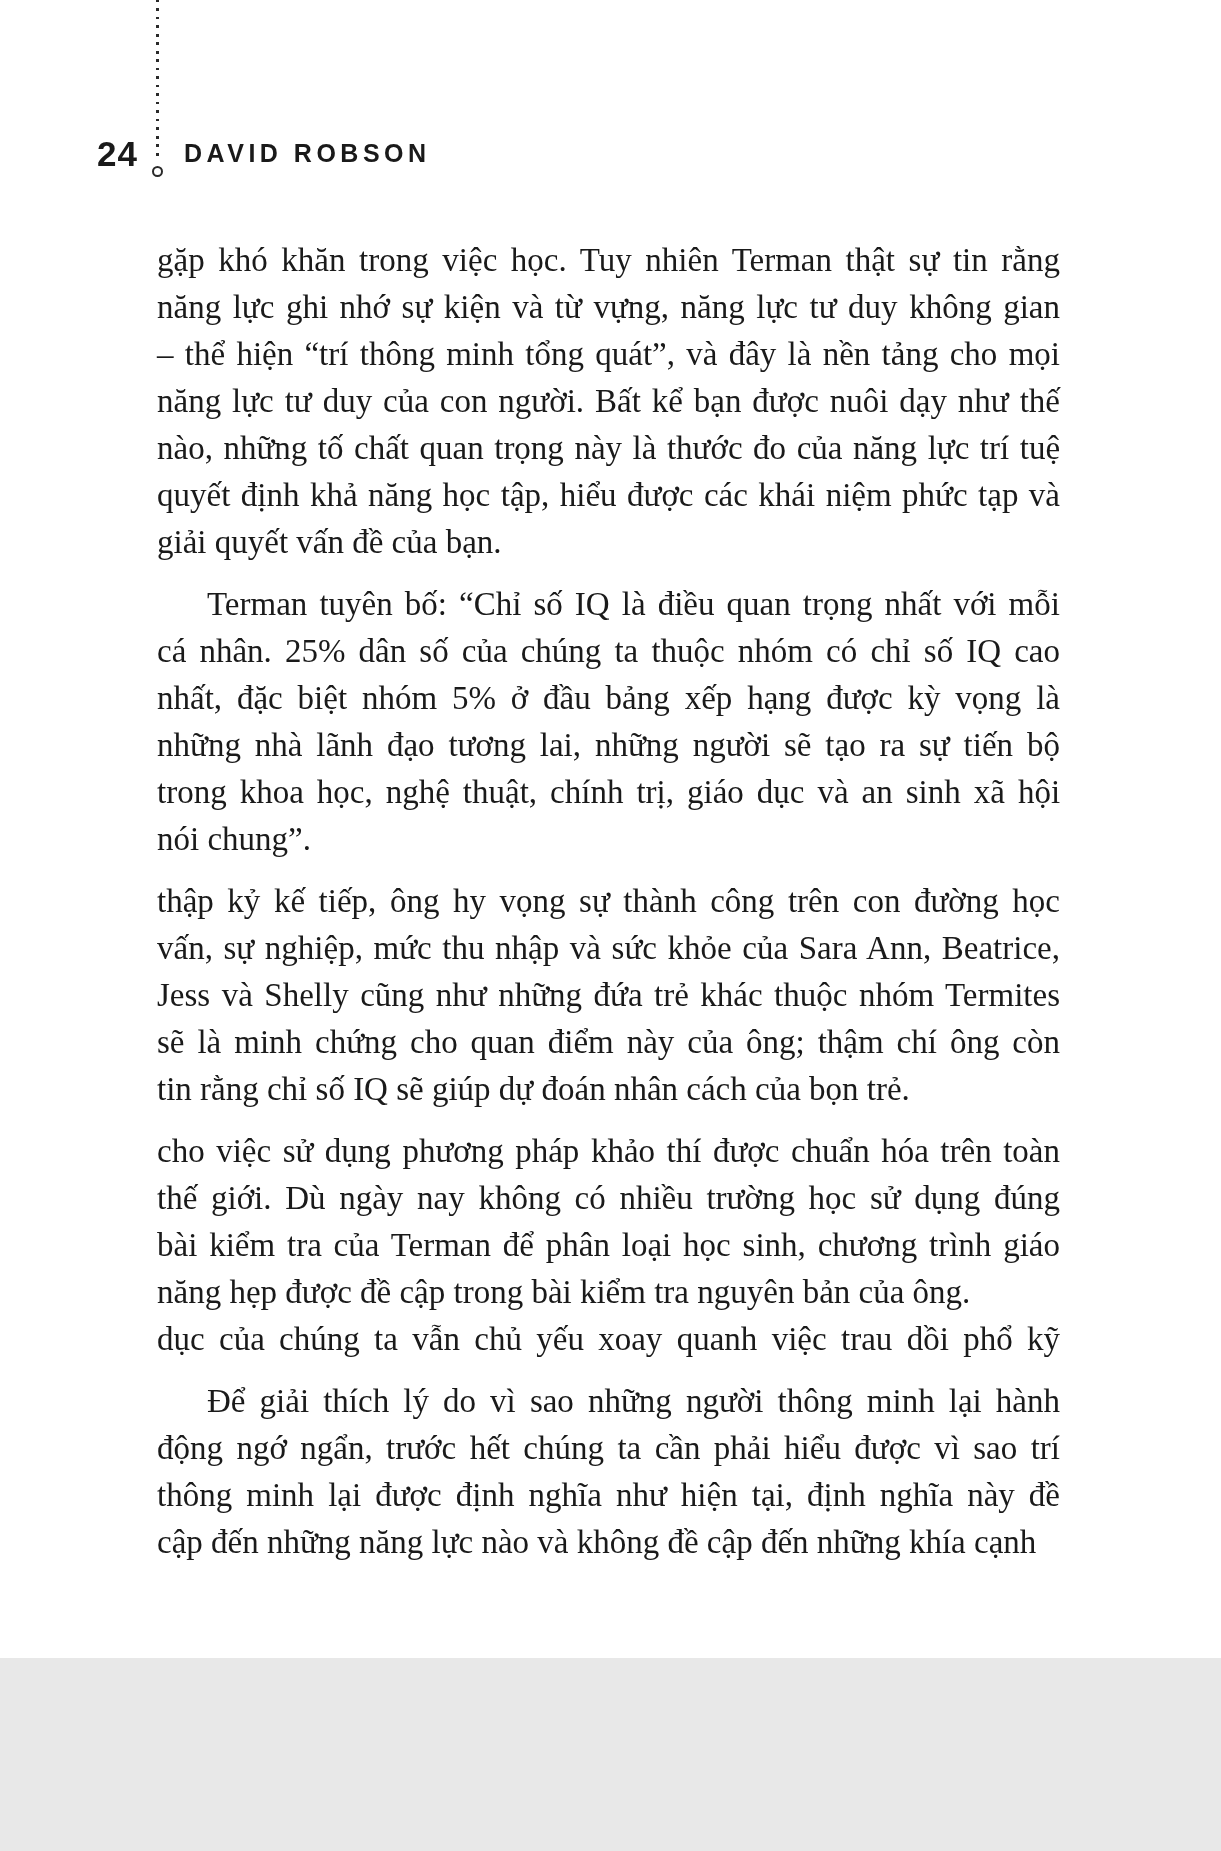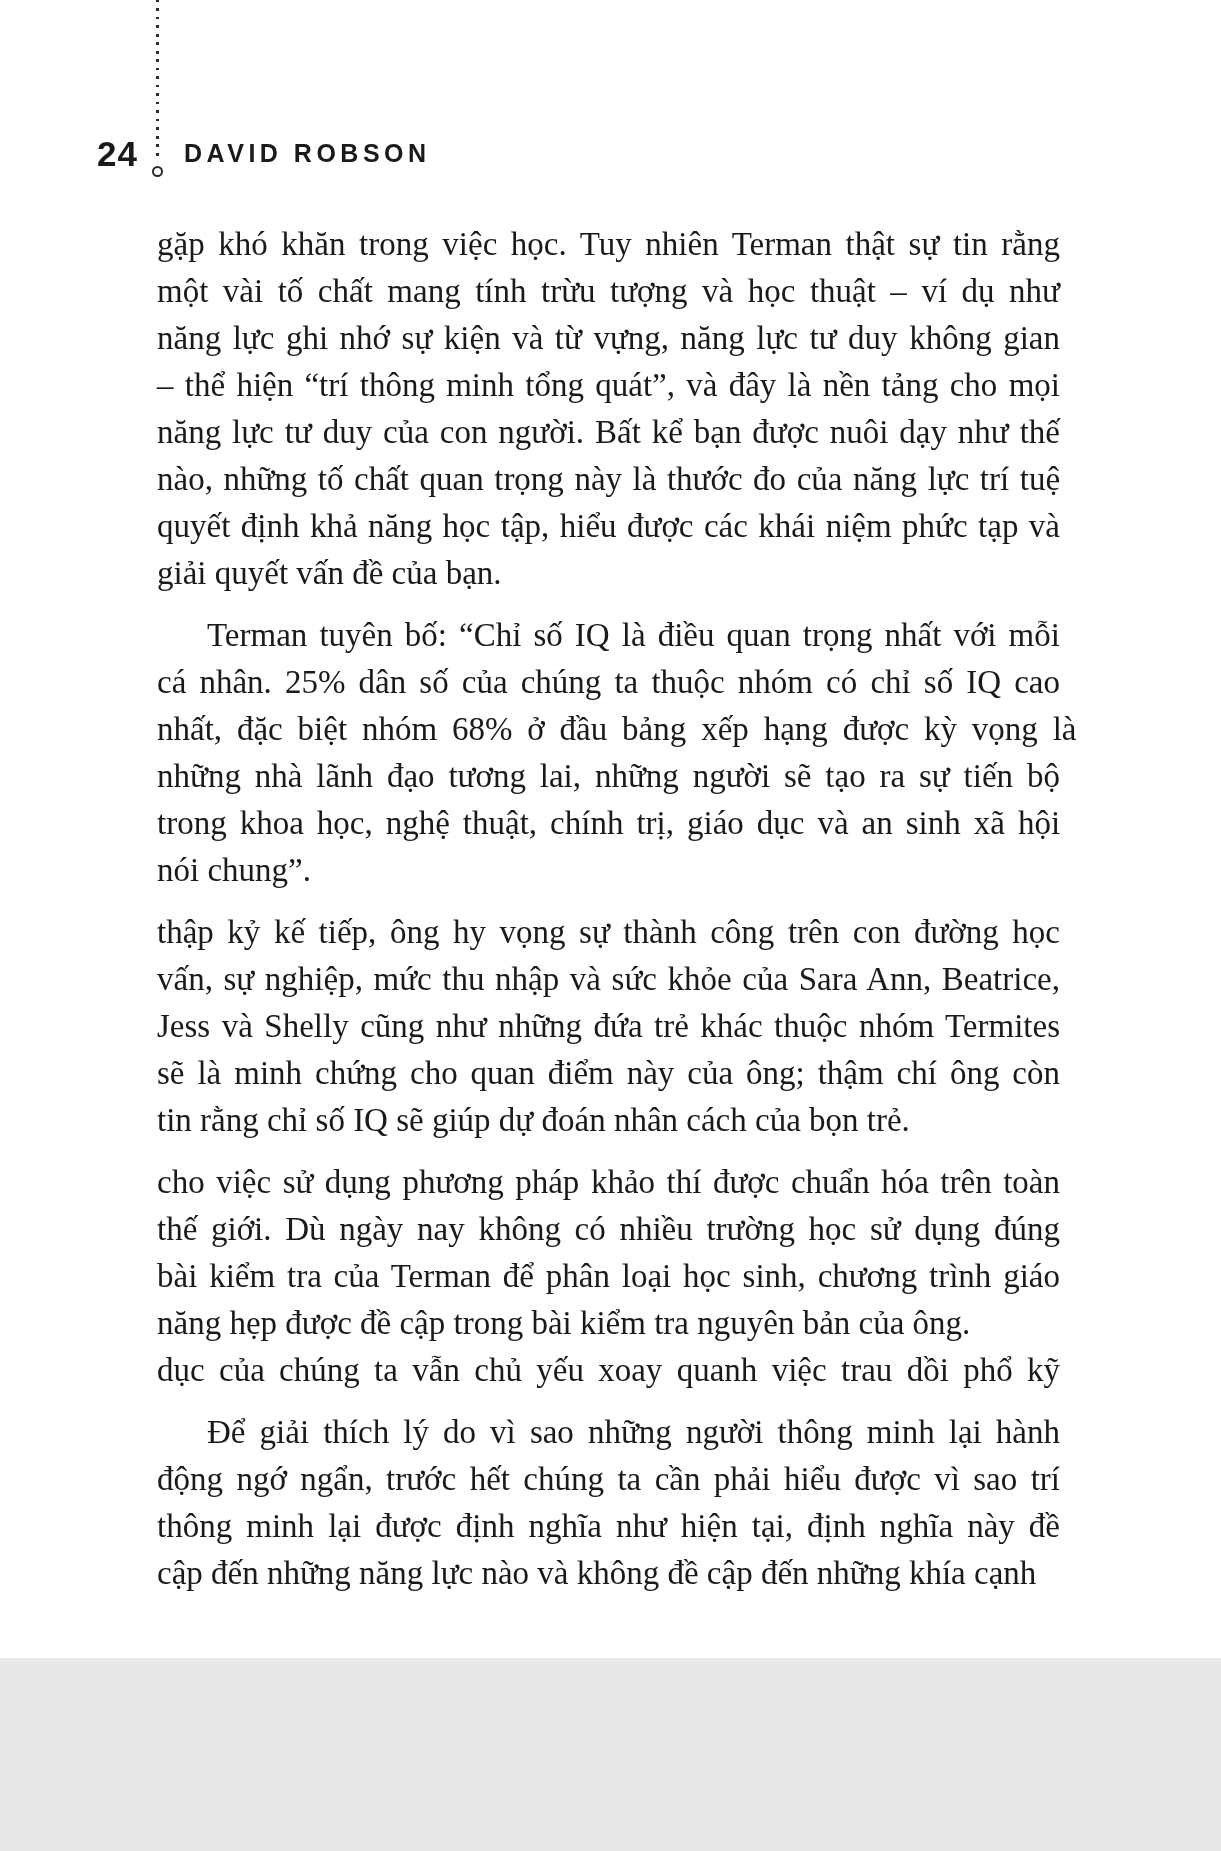--- a/index.html
+++ b/index.html
@@ -53,21 +53,21 @@
     font-weight: 700;
     font-size: 25px;
     line-height: 1;
     letter-spacing: 4.5px;
     white-space: nowrap;
   }
   
   .text-block {
     position: absolute;
     left: 157px;
-    top: 221px;
+    top: 237px;
     width: 903px;
     font-size: 33px;
     line-height: 47px;
   }
   .paragraph { margin: 0; padding: 0; }
   .paragraph + .paragraph { margin-top: 15px; }
   .text-line {
     white-space: nowrap;
     height: 47px;
   }
@@ -81,32 +81,31 @@
   <header>
     <div class="page-num">24</div>
     <div class="dotted-rule"></div>
     <div class="rule-circle"></div>
     <div class="running-head">DAVID ROBSON</div>
   </header>
 
   <main class="text-block">
       <div class="paragraph">
         <div class="text-line" style="word-spacing: 5.34px;"><span style="white-space: nowrap;">gặp khó khăn trong việc học. Tuy nhiên Terman thật sự tin rằng</span></div>
-        <div class="text-line" style="word-spacing: 6.26px;"><span style="white-space: nowrap;">một vài tố chất mang tính trừu tượng và học thuật – ví dụ như</span></div>
         <div class="text-line" style="word-spacing: 3.28px;"><span style="white-space: nowrap;">năng lực ghi nhớ sự kiện và từ vựng, năng lực tư duy không gian</span></div>
         <div class="text-line" style="word-spacing: 3.03px;"><span style="white-space: nowrap;">– thể hiện “trí thông minh tổng quát”, và đây là nền tảng cho mọi</span></div>
         <div class="text-line" style="word-spacing: 2.66px;"><span style="white-space: nowrap;">năng lực tư duy của con người. Bất kể bạn được nuôi dạy như thế</span></div>
         <div class="text-line" style="word-spacing: 2.28px;"><span style="white-space: nowrap;">nào, những tố chất quan trọng này là thước đo của năng lực trí tuệ</span></div>
         <div class="text-line" style="word-spacing: 2.21px;"><span style="white-space: nowrap;">quyết định khả năng học tập, hiểu được các khái niệm phức tạp và</span></div>
         <div class="text-line last">giải quyết vấn đề của bạn.</div>
       </div>
       <div class="paragraph">
         <div class="text-line indent" style="word-spacing: 3.83px;"><span style="white-space: nowrap;">Terman tuyên bố: “Chỉ số IQ là điều quan trọng nhất với mỗi</span></div>
         <div class="text-line" style="word-spacing: 4.87px;"><span style="white-space: nowrap;">cá nhân. 25% dân số của chúng ta thuộc nhóm có chỉ số IQ cao</span></div>
-        <div class="text-line" style="word-spacing: 6.61px;"><span style="white-space: nowrap;">nhất, đặc biệt nhóm 68% ở đầu bảng xếp hạng được kỳ vọng là</span></div>
+        <div class="text-line" style="word-spacing: 6.61px;"><span style="white-space: nowrap;">nhất, đặc biệt nhóm 5% ở đầu bảng xếp hạng được kỳ vọng là</span></div>
         <div class="text-line" style="word-spacing: 5.61px;"><span style="white-space: nowrap;">những nhà lãnh đạo tương lai, những người sẽ tạo ra sự tiến bộ</span></div>
         <div class="text-line" style="word-spacing: 4.75px;"><span style="white-space: nowrap;">trong khoa học, nghệ thuật, chính trị, giáo dục và an sinh xã hội</span></div>
         <div class="text-line last">nói chung”.</div>
       </div>
       <div class="paragraph">
         <div class="text-line" style="word-spacing: 5.3px;"><span style="white-space: nowrap;">thập kỷ kế tiếp, ông hy vọng sự thành công trên con đường học</span></div>
         <div class="text-line" style="word-spacing: 2.35px;"><span style="white-space: nowrap;">vấn, sự nghiệp, mức thu nhập và sức khỏe của Sara Ann, Beatrice,</span></div>
         <div class="text-line" style="word-spacing: 3.24px;"><span style="white-space: nowrap;">Jess và Shelly cũng như những đứa trẻ khác thuộc nhóm Termites</span></div>
         <div class="text-line" style="word-spacing: 4.71px;"><span style="white-space: nowrap;">sẽ là minh chứng cho quan điểm này của ông; thậm chí ông còn</span></div>
         <div class="text-line last">tin rằng chỉ số IQ sẽ giúp dự đoán nhân cách của bọn trẻ.</div>

